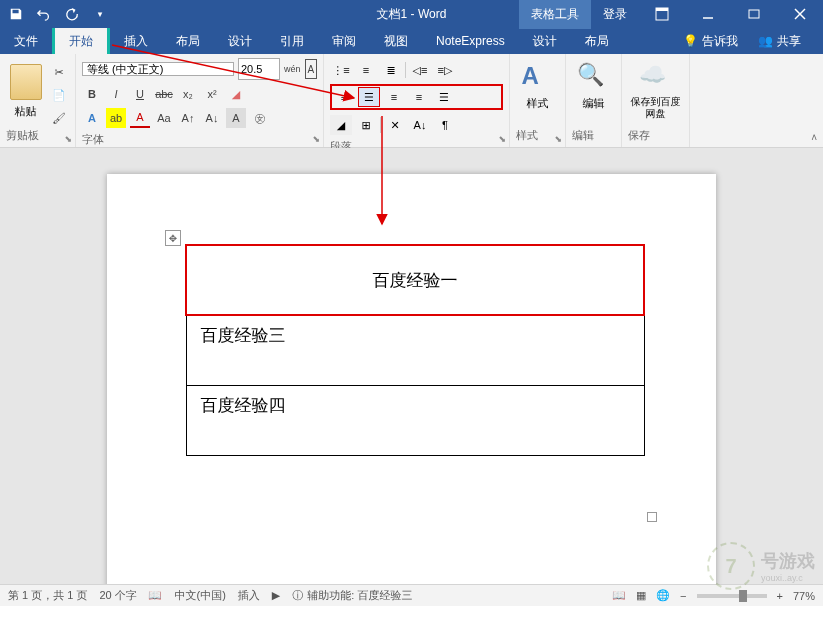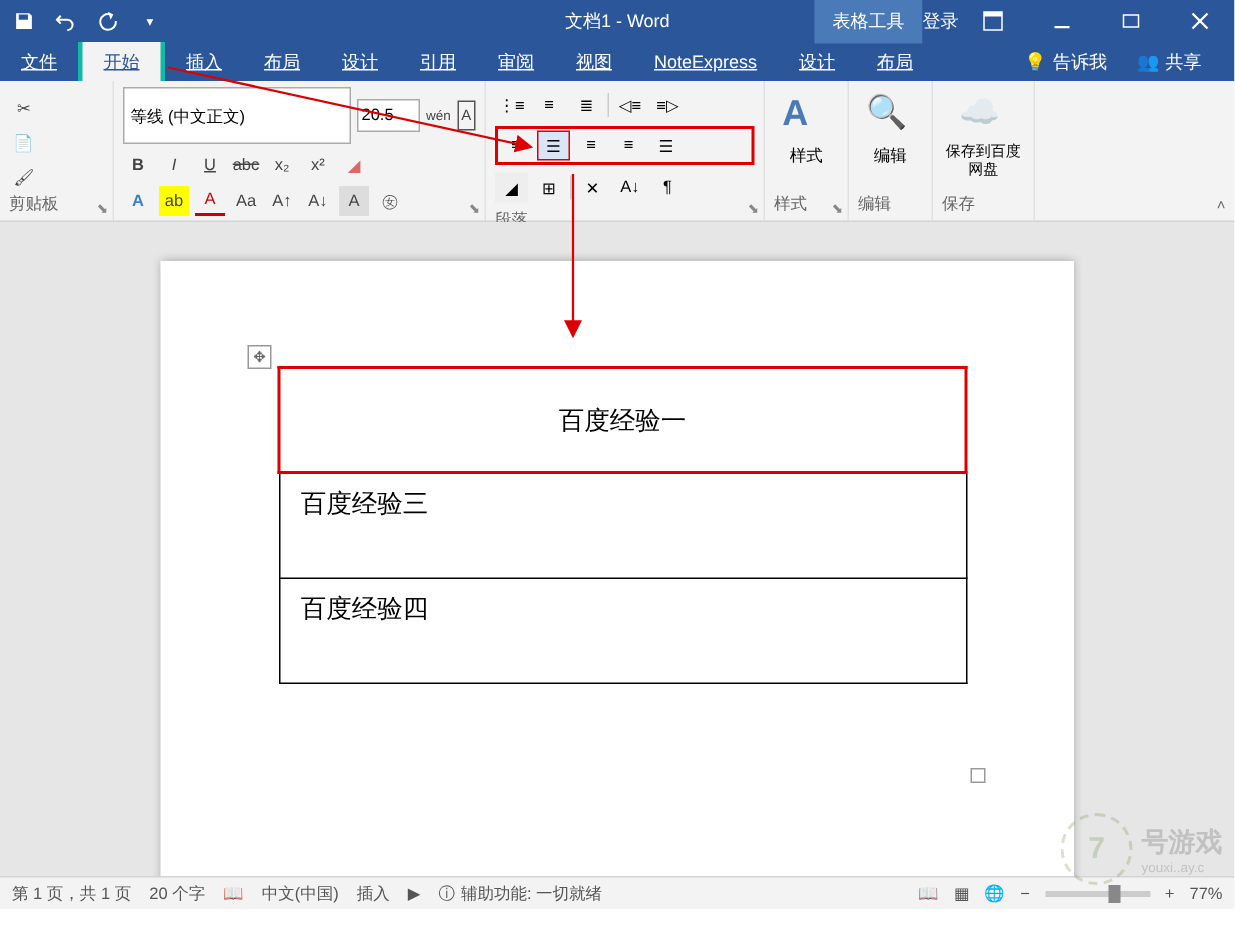--- a/index.html
+++ b/index.html
@@ -4,43 +4,43 @@
   <style>
     * { margin: 0; padding: 0; box-sizing: border-box; font-family: "Microsoft YaHei", Arial, sans-serif; }
     body { width: 823px; height: 620px; background: #fff; overflow: hidden; position: relative; }
     
     .titlebar { height: 28px; background: #2b579a; display: flex; align-items: center; color: #fff; font-size: 12px; position: relative; }
     .qat { display: flex; align-items: center; padding: 0 8px; gap: 12px; }
     .qat-icon { width: 16px; height: 16px; display: flex; align-items: center; justify-content: center; cursor: pointer; }
     .title-center { position: absolute; left: 50%; transform: translateX(-50%); }
     .title-right { margin-left: auto; display: flex; align-items: center; gap: 0; }
     .table-tools { background: #4a7ab8; padding: 6px 12px; }
-    .login-btn { background: #2b579a; padding: 6px 0; }
+    .login-btn { background: #2b579a; padding: 6px 12px; }
     .win-btn { width: 46px; height: 28px; display: flex; align-items: center; justify-content: center; cursor: pointer; }
     
     .tabs { height: 26px; background: #2b579a; display: flex; align-items: center; font-size: 12px; color: #fff; }
-    .tab { padding: 5px 14px; cursor: pointer; text-decoration: underline; }
+    .tab { padding: 5px 14px; cursor: pointer; }
     .tab.active { background: #f3f3f3; color: #2b579a; }
     .tab-highlight { border: 3px solid #14b8a6; }
     .tabs-right { margin-left: auto; display: flex; align-items: center; padding-right: 12px; }
     .tell-me { display: flex; align-items: center; gap: 4px; padding: 5px 10px; }
     .share { display: flex; align-items: center; gap: 4px; padding: 5px 10px; }
     
     .ribbon { height: 94px; background: #f3f3f3; border-bottom: 1px solid #d4d4d4; display: flex; font-size: 11px; position: relative; }
     .ribbon-group { border-right: 1px solid #e1e1e1; padding: 4px 6px 2px 6px; display: flex; flex-direction: column; position: relative; }
     .ribbon-group-label { text-align: left; font-size: 11px; color: #666; margin-top: auto; padding-bottom: 2px; }
     .group-launcher { position: absolute; bottom: 3px; right: 3px; font-size: 9px; color: #888; cursor: pointer; }
     
     .clipboard-group { width: 76px; }
     .paste-big { width: 40px; display: flex; flex-direction: column; align-items: center; margin-top: 6px; }
     .paste-icon { width: 32px; height: 36px; background: linear-gradient(#f9e6b8, #e8c77a); border: 1px solid #c9a452; border-radius: 2px; }
     
     .font-group { width: 248px; }
     .font-row { display: flex; gap: 4px; align-items: center; margin-bottom: 4px; }
-    .font-select { height: 38px; border: 1px solid #ababab; background: #fff; font-size: 11px; padding: 0 4px; flex: 1; }
+    .font-select { height: 14px; border: 1px solid #ababab; background: #fff; font-size: 11px; padding: 0 4px; flex: 1; }
     .size-select { width: 42px; height: 22px; border: 1px solid #ababab; background: #fff; font-size: 11px; padding: 0 2px; }
     .fmt-btn { width: 20px; height: 20px; display: flex; align-items: center; justify-content: center; cursor: pointer; color: #444; }
     
     .para-group { width: 186px; }
     .para-row { display: flex; gap: 3px; align-items: center; margin-bottom: 4px; margin-top: 2px; }
     .para-btn { width: 22px; height: 20px; display: flex; align-items: center; justify-content: center; cursor: pointer; border: 1px solid transparent; }
     .para-btn.highlighted { border: 1px solid #d00; background: #d9e6f5; }
     .center-highlight { border: 2px solid #d00; padding: 1px; }
     
     .styles-group { width: 56px; }
@@ -144,20 +144,24 @@
     <div class="share">
       <span>👥</span>
       <span>共享</span>
     </div>
   </div>
 </div>
 
 <div class="ribbon">
   <div class="ribbon-group clipboard-group">
     <div style="display:flex;gap:4px">
+      <div class="paste-big">
+        <div class="paste-icon"></div>
+        <span style="margin-top:4px">粘贴</span>
+      </div>
       <div style="display:flex;flex-direction:column;gap:3px;margin-top:4px">
         <span class="fmt-btn">✂</span>
         <span class="fmt-btn">📄</span>
         <span class="fmt-btn">🖌</span>
       </div>
     </div>
     <div class="ribbon-group-label">剪贴板</div>
     <span class="group-launcher">⬊</span>
   </div>
 
@@ -287,21 +291,21 @@
 
 <div class="statusbar">
   <span class="status-item">第 1 页，共 1 页</span>
   <span class="status-item">20 个字</span>
   <span class="status-item">📖</span>
   <span class="status-item">中文(中国)</span>
   <span class="status-item">插入</span>
   <span class="status-item">▶</span>
   <span class="status-item">
     <span>ⓘ</span>
-    <span>辅助功能: 一切就绪</span>
+    <span>辅助功能: 百度经验三</span>
   </span>
   <div class="status-right">
     <span class="status-item">📖</span>
     <span class="status-item">▦</span>
     <span class="status-item">🌐</span>
     <span class="status-item">−</span>
     <div class="zoom-slider">
         <div class="zoom-thumb"></div>
       </div>
     <span class="status-item">+</span>

